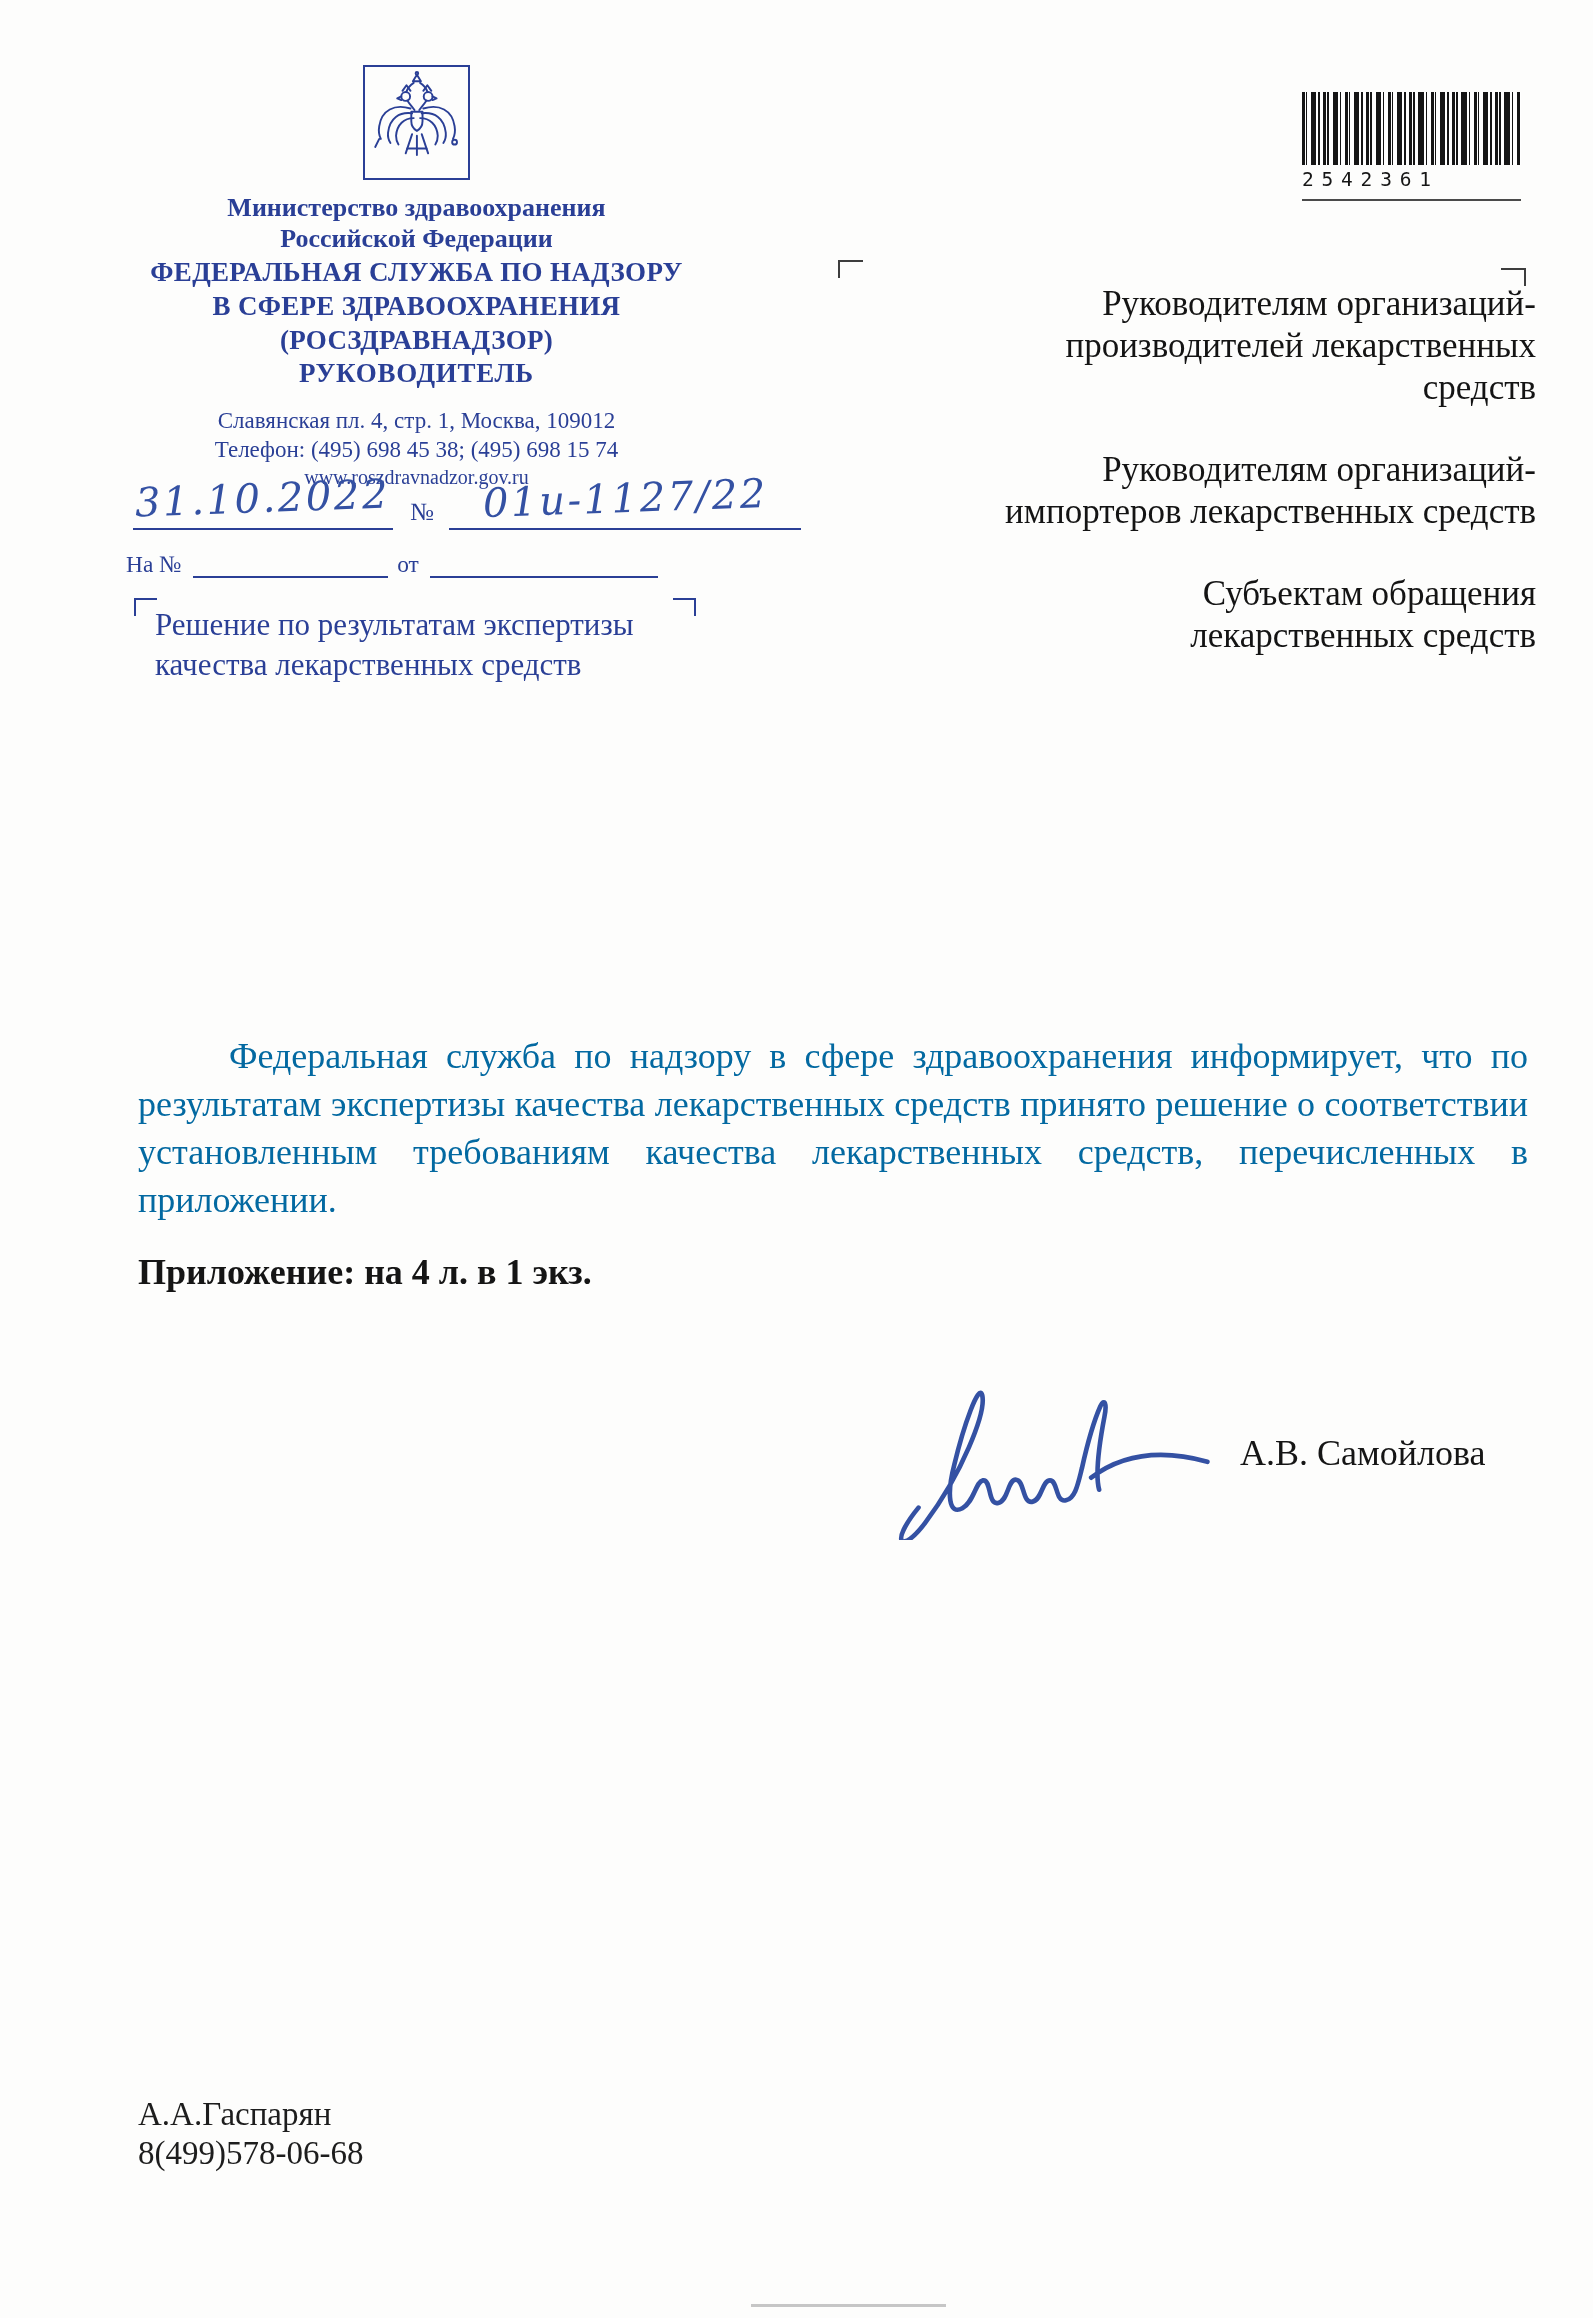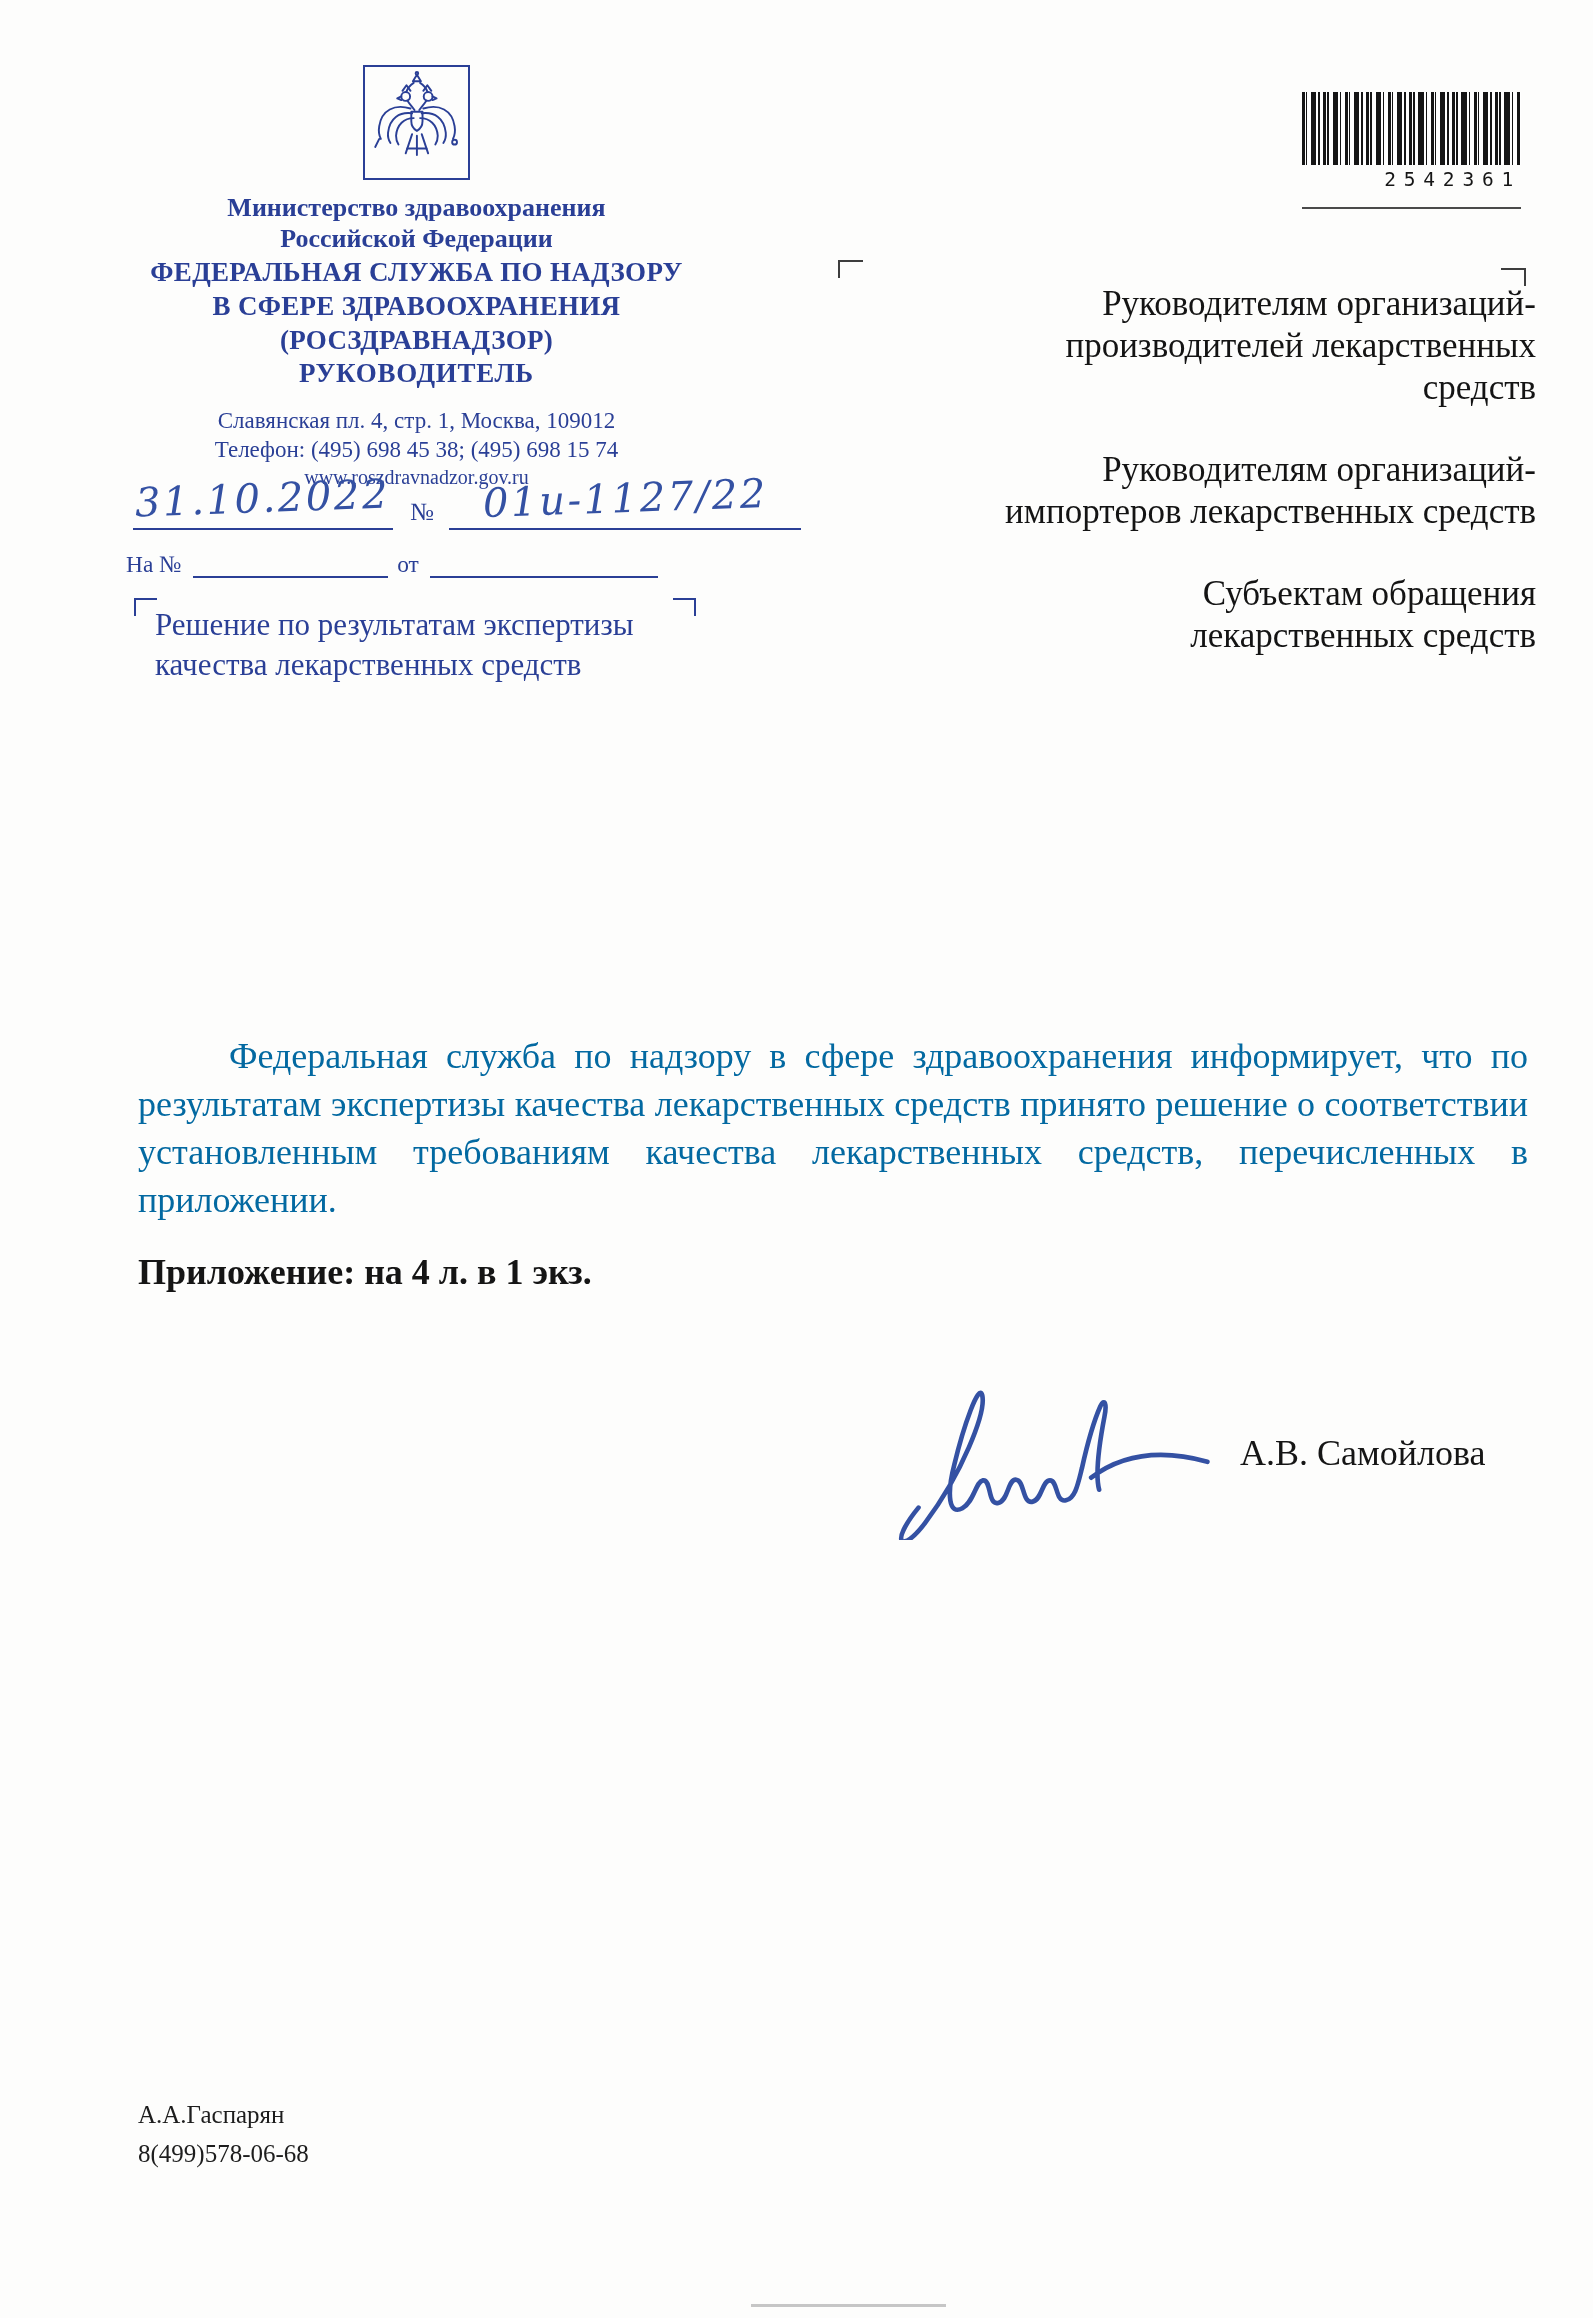--- a/index.html
+++ b/index.html
@@ -71,21 +71,21 @@
     color:var(--blue);padding:6.5px 18px 7.8px 21px;
   }
   .subject-text{font-size:31px;line-height:40px;white-space:pre-line;}
   .corner{position:absolute;width:23.4px;height:18px;}
   .subject .corner.cl{left:0;top:0;border-top:2px solid currentColor;border-left:2px solid currentColor;}
   .subject .corner.cr{right:0;top:0;border-top:2px solid currentColor;border-right:2px solid currentColor;}
 
   
   .barcode{
     position:absolute;left:1302px;top:92px;width:219px;
-    text-align:right;border-bottom:2px solid #4a4a4a;padding-bottom:16px;
+    text-align:left;border-bottom:2px solid #4a4a4a;padding-bottom:8px;
   }
   .bars{
     height:73px;
     background:repeating-linear-gradient(90deg,
       #161616 0px,#161616 2.6px,
       #ffffff 2.6px,#ffffff 3.9px,
       #161616 3.9px,#161616 5.2px,
       #ffffff 5.2px,#ffffff 9px,
       #161616 9px,#161616 14.3px,
       #ffffff 14.3px,#ffffff 16.3px,
@@ -127,21 +127,21 @@
   }
   .signature svg{width:100%;height:100%;}
   .signer-name{
     position:absolute;left:1240px;top:1432px;
     font-size:36px;color:#151515;
   }
 
   
   .executor{
     position:absolute;left:138px;top:2095px;
-    font-size:25px;line-height:39px;color:#1d1d1d;
+    font-size:33px;line-height:39px;color:#1d1d1d;
   }
 
   
   .scan-artifact{
     position:absolute;left:751px;top:2304px;width:195px;height:3.3px;
     background:#c6c6c6;
   }
 </style>
 </head>
 <body>

